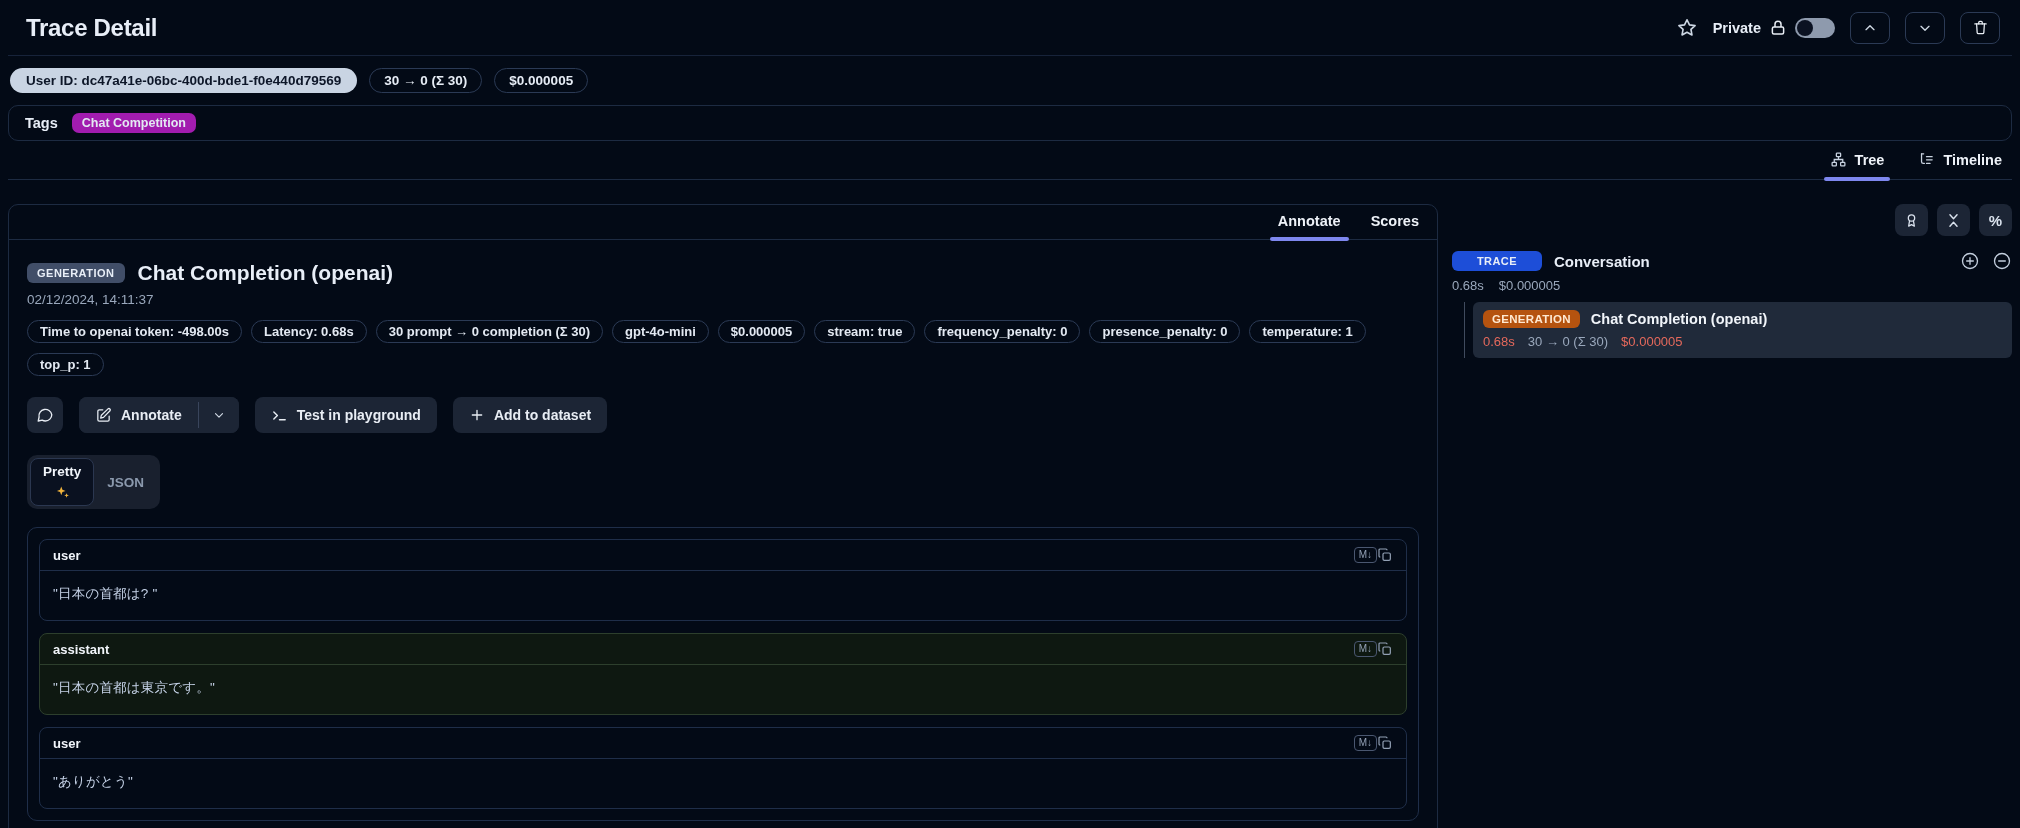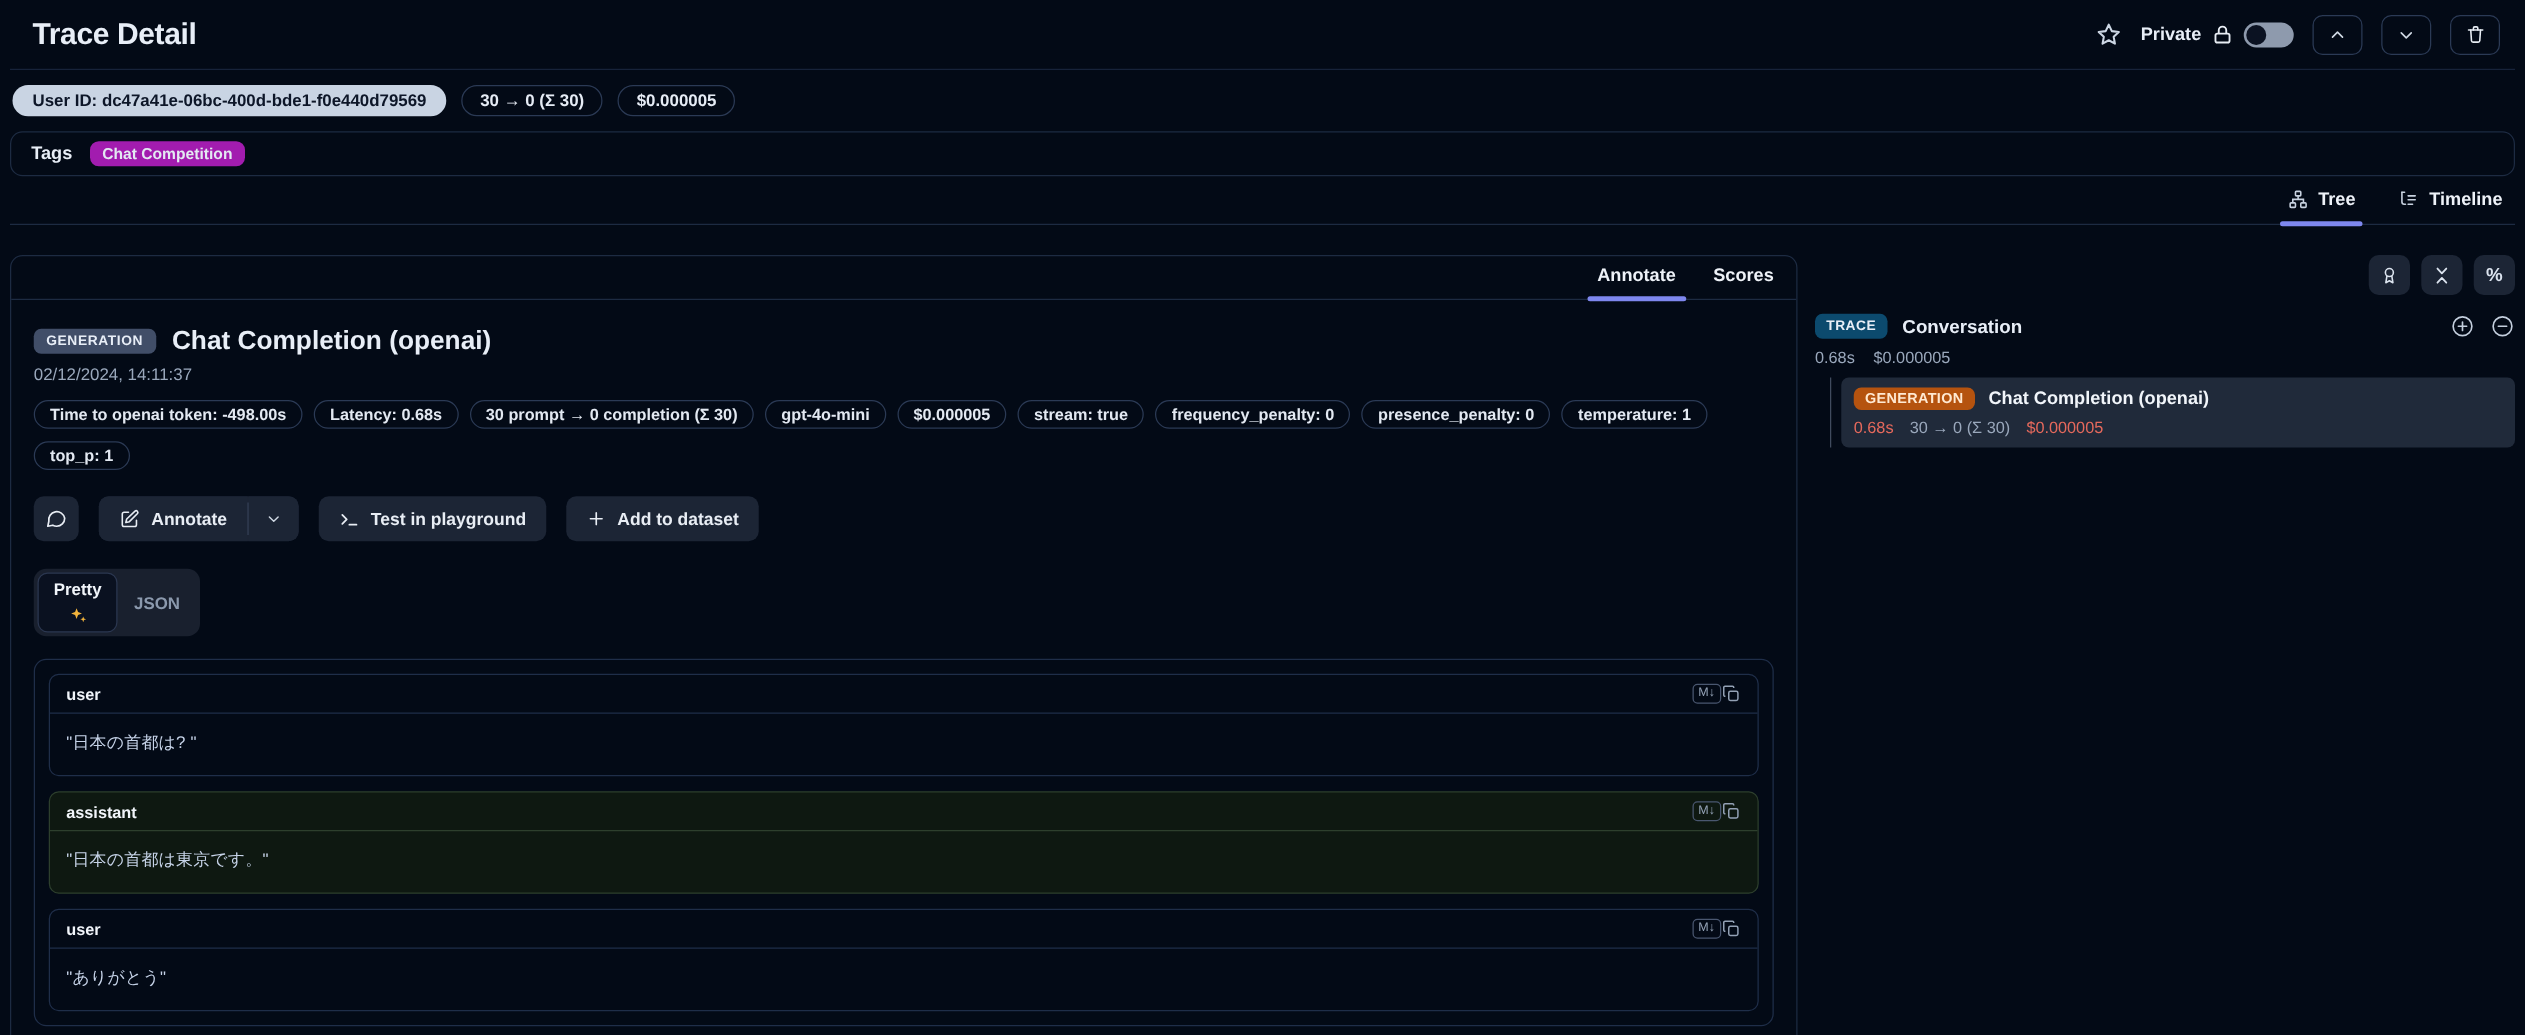--- a/index.html
+++ b/index.html
@@ -71,21 +71,21 @@
   .msg-card.assistant { background:#0e1811; border-color:#2d3f2d; }
   .msg-card.assistant .msg-head { border-bottom-color:#2d3f2d; }
   .hide-history { text-align:center; font-size:14px; font-weight:bold; color:#eef2f8; padding:12px 0 13px; cursor:pointer; }
 
   
   .tree-panel { flex:1; min-width:0; }
   .tree-toolbar { display:flex; justify-content:flex-end; gap:9px; }
   .tool-btn { width:33px; height:32px; display:flex; align-items:center; justify-content:center; background:#1c2535; border:none; border-radius:8px; cursor:pointer; color:#dbe3ee; font-family:inherit; }
   .pct { font-size:15px; font-weight:bold; color:#dbe3ee; }
   .trace-row { display:flex; align-items:center; gap:12px; margin-top:15px; cursor:pointer; }
-  .trace-badge { background:#0c4a6e; color:#e8eef7; font-size:11px; font-weight:bold; letter-spacing:.4px; padding:4px 9px; border-radius:6px; }
+  .trace-badge { background:#1d4ed8; color:#e8eef7; font-size:11px; font-weight:bold; letter-spacing:.4px; padding:4px 25px; border-radius:6px; }
   .trace-title { font-size:15px; font-weight:bold; }
   .trace-row .spacer { flex:1; }
   .circle-btn { background:none; border:none; display:flex; cursor:pointer; }
   .trace-stats { display:flex; gap:15px; margin-top:7px; font-size:13px; color:#9aa8bc; }
   .tree-children { margin-left:12px; margin-top:9px; border-left:1px solid #404b5e; padding-left:8px; }
   .tree-node { background:#202a3a; border-radius:6px; padding:8px 10px 9px; cursor:pointer; }
   .node-row1 { display:flex; align-items:center; gap:11px; }
   .gen-badge { background:var(--gen-badge,#b5530f); color:#ffe9d2; font-size:11.5px; font-weight:bold; letter-spacing:.3px; padding:3px 9px; border-radius:6px; }
   .node-title { font-size:14.5px; font-weight:bold; color:#f1f5fa; }
   .node-row2 { display:flex; gap:13px; margin-top:6px; font-size:13px; }

